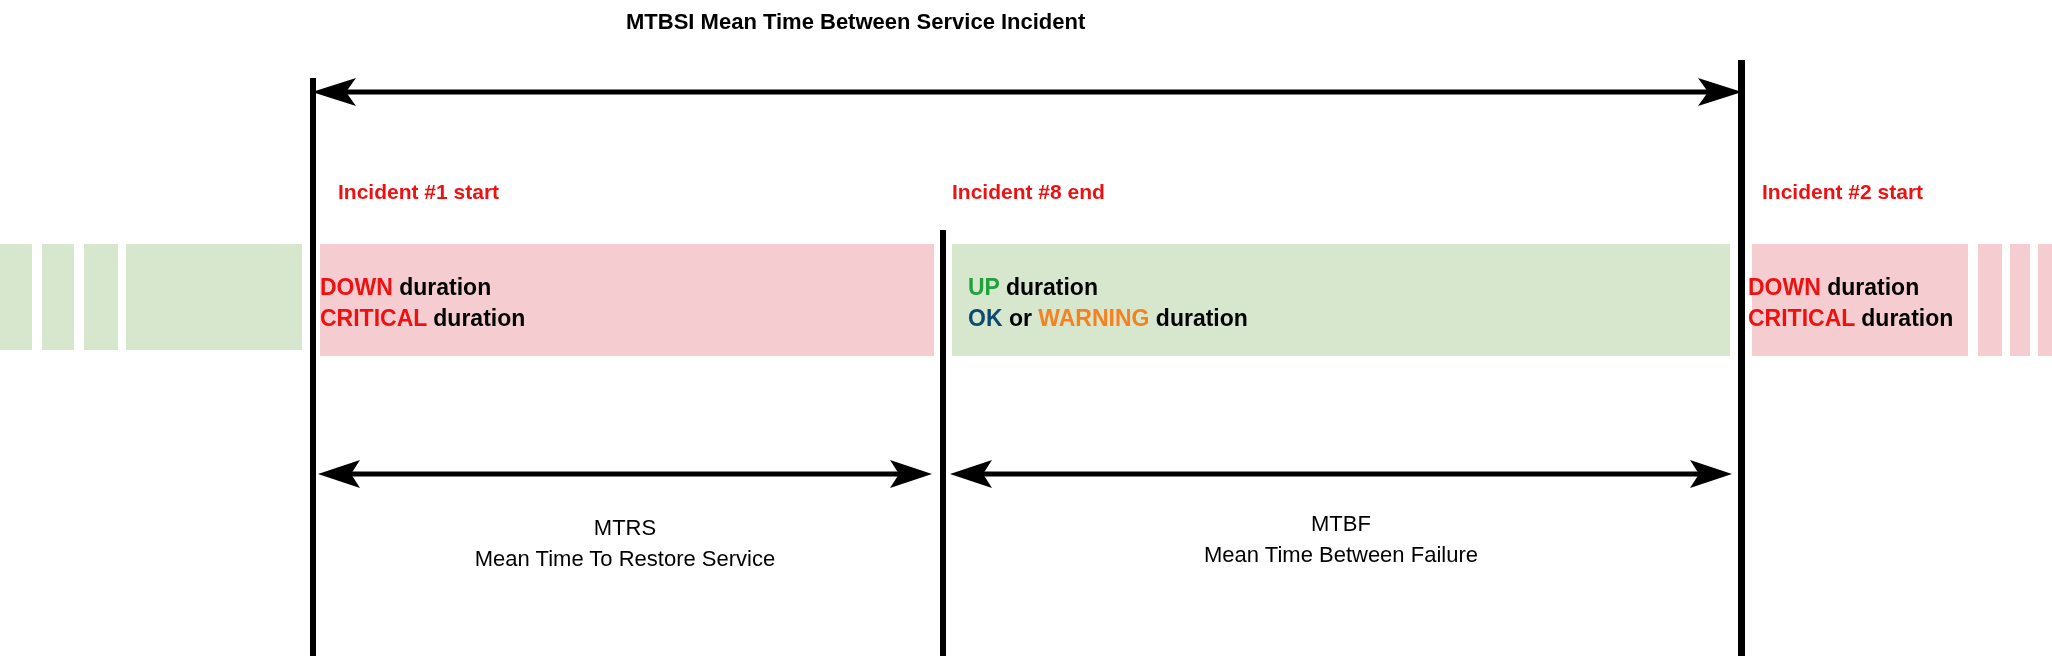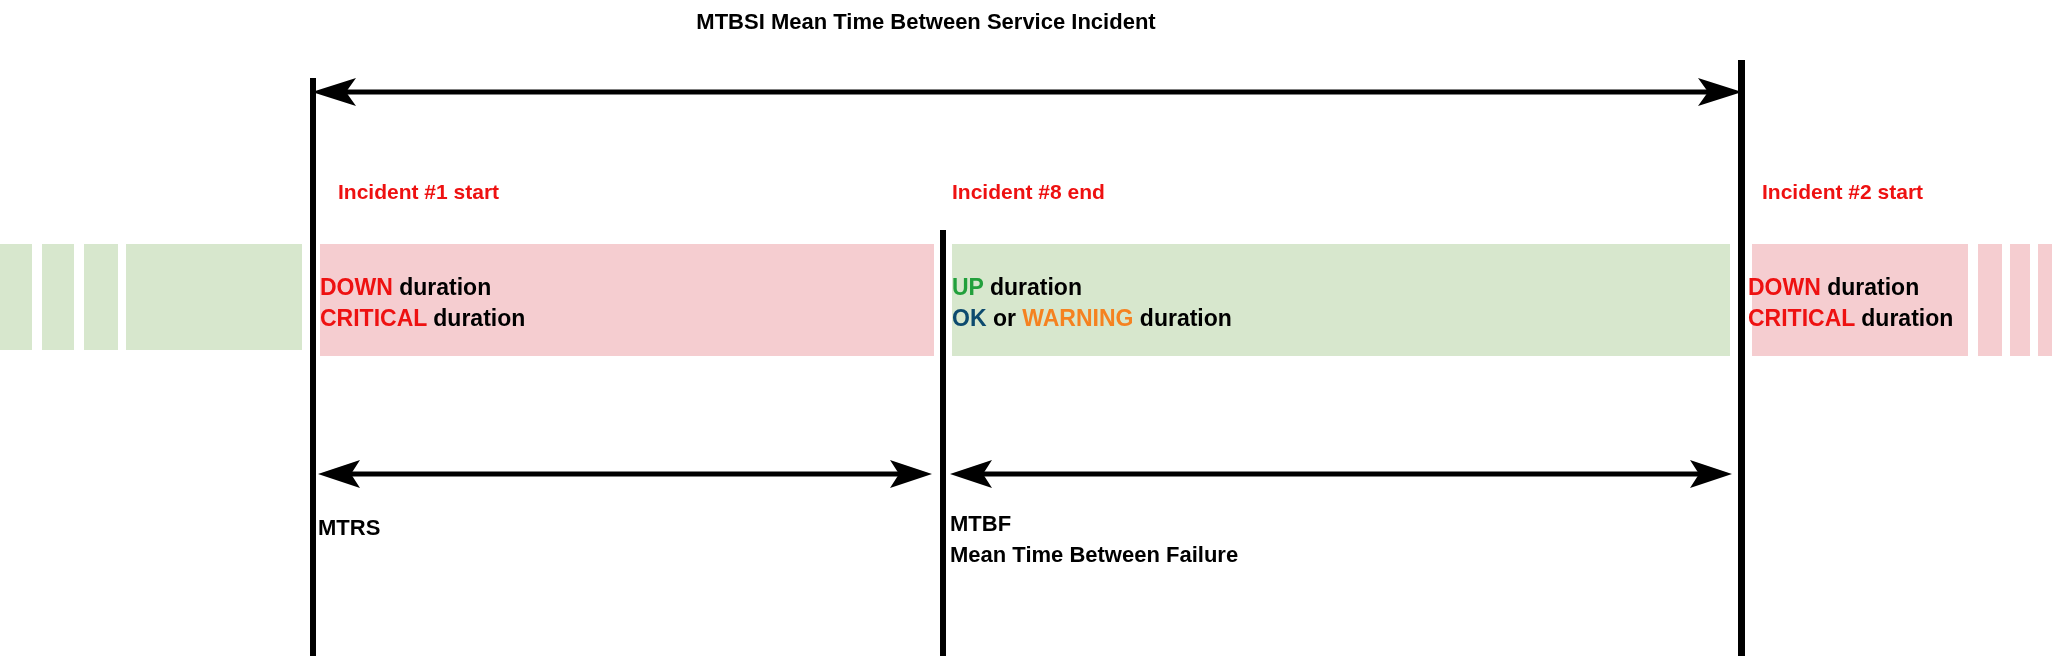--- a/index.html
+++ b/index.html
@@ -61,32 +61,33 @@
 
   
   .arrow-svg {
     position: absolute;
     overflow: visible;
   }
 
   
   .metric-caption {
     position: absolute;
+    text-align: center;
     font-size: 22px;
-    font-weight: bold;
+    font-weight: normal;
     color: #000000;
     line-height: 31px;
     white-space: nowrap;
   }
   .metric-caption .abbr { display: block; }
   .metric-caption .full { display: block; }
 
   .title-block {
     position: absolute;
-    text-align: center;
+    text-align: left;
     font-size: 22px;
     font-weight: bold;
     color: #000000;
     line-height: 31px;
     white-space: nowrap;
   }
 </style>
 </head>
 <body>
 
@@ -126,21 +127,21 @@
 
   <div class="band-label" style="left:320px; top:272px; width:614px;">
     <span class="ln">
       <span class="kw-down">DOWN</span><span> duration</span>
     </span>
     <span class="ln">
       <span class="kw-critical">CRITICAL</span><span> duration</span>
     </span>
   </div>
 
-  <div class="band-label" style="left:952px; top:272px; width:930px;">
+  <div class="band-label" style="left:952px; top:272px; width:930px;padding-left:16px;">
     <span class="ln">
       <span class="kw-up">UP</span><span> duration</span>
     </span>
     <span class="ln">
       <span class="kw-ok">OK</span><span> or </span><span class="kw-warning">WARNING</span><span> duration</span>
     </span>
   </div>
 
   <div class="band-label" style="left:1748px; top:272px; width:304px;">
     <span class="ln">
@@ -152,20 +153,21 @@
   </div>
 
   <svg class="arrow-svg" style="left:318px; top:462px;" width="614" height="24" viewBox="0 0 614 24">
     <line x1="26" y1="12" x2="588" y2="12" stroke="#000000" stroke-width="5"></line>
     <polygon points="0,12 42,-2 33,12 42,26" fill="#000000"></polygon>
     <polygon points="614,12 572,-2 581,12 572,26" fill="#000000"></polygon>
   </svg>
 
   <div class="metric-caption" style="left:318px; top:512px; width:614px;">
     <span class="abbr">MTRS</span>
+    <span class="full">Mean Time To Restore Service</span>
   </div>
 
   <svg class="arrow-svg" style="left:950px; top:462px;" width="782" height="24" viewBox="0 0 782 24">
     <line x1="26" y1="12" x2="756" y2="12" stroke="#000000" stroke-width="5"></line>
     <polygon points="0,12 42,-2 33,12 42,26" fill="#000000"></polygon>
     <polygon points="782,12 740,-2 749,12 740,26" fill="#000000"></polygon>
   </svg>
 
   <div class="metric-caption" style="left:950px; top:508px; width:782px;">
     <span class="abbr">MTBF</span>

